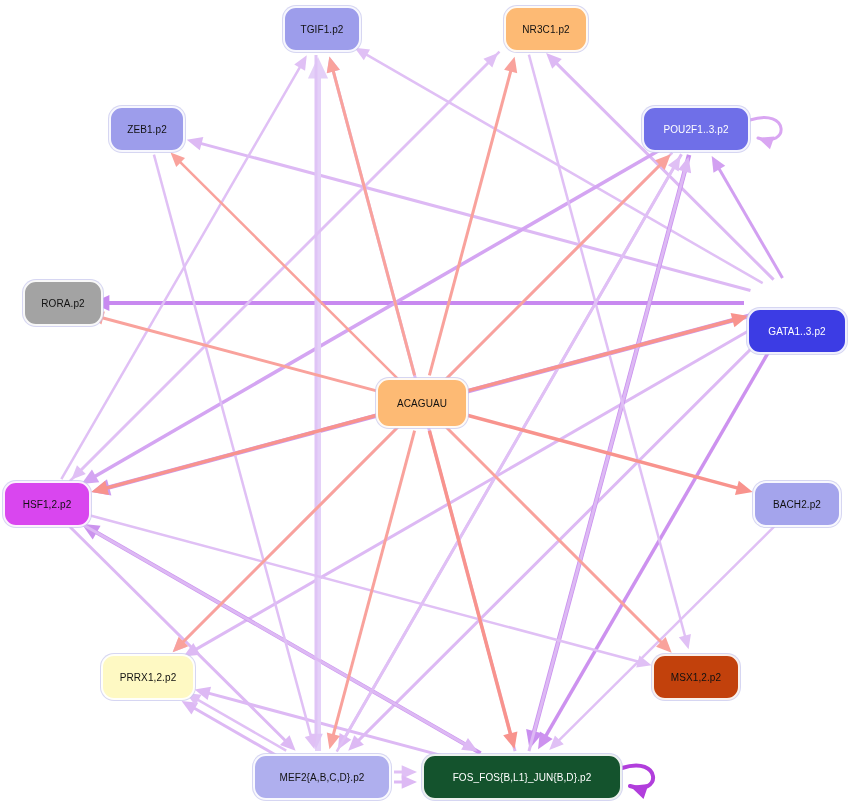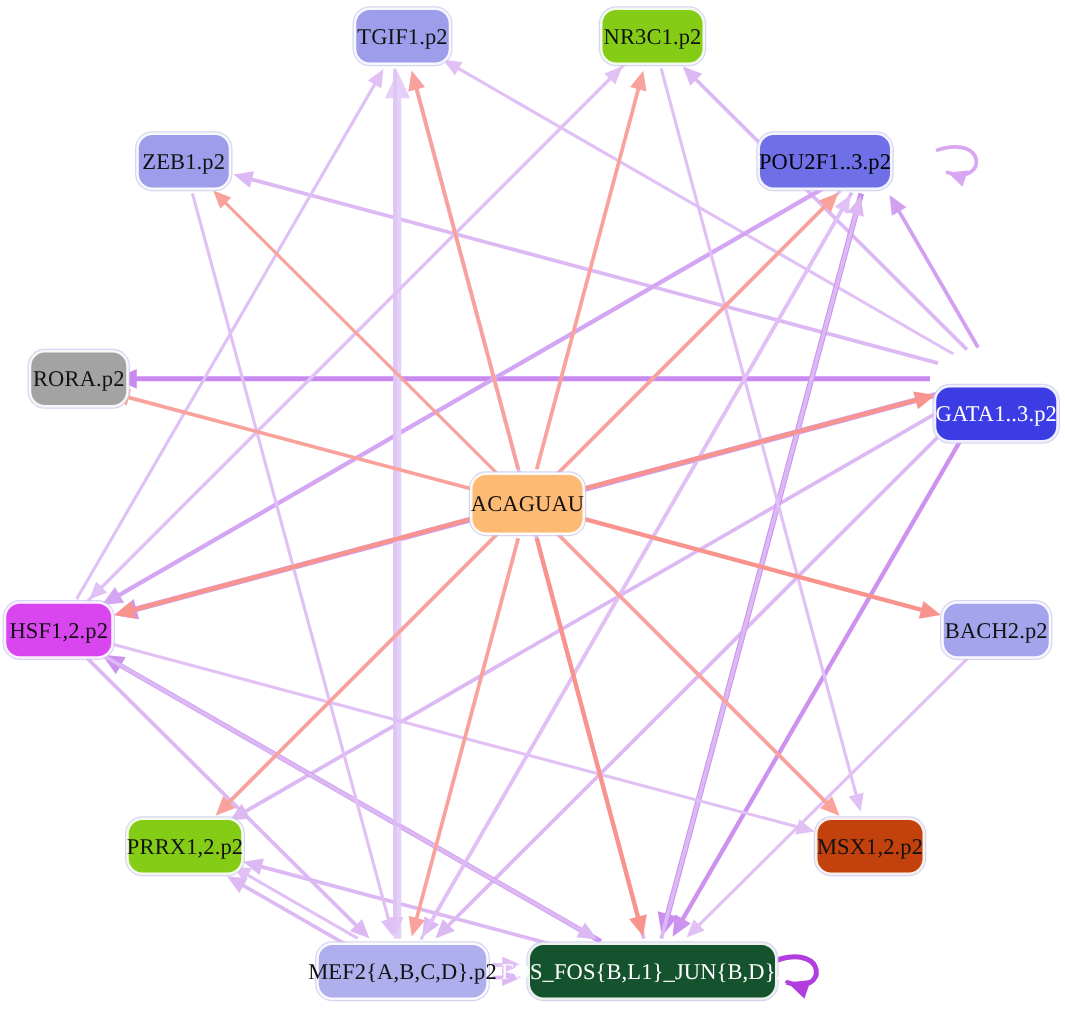--- a/index.html
+++ b/index.html
@@ -11,26 +11,25 @@
     font-family:"Liberation Sans", sans-serif;
   }
   #edge-layer{position:absolute;left:0;top:0;}
   .node{
     position:absolute;
     transform:translate(-50%,-50%);
     display:flex;align-items:center;justify-content:center;
     border-radius:13px;
     border:2px solid rgba(255,255,255,0.92);
     box-shadow:0 0 0 1px rgba(196,196,236,0.7);
-    font-size:18px;
+    font-size:10px;
     letter-spacing:0.1px;
     white-space:nowrap;
     cursor:pointer;
     z-index:2;
-    font-family:Liberation Serif, serif;
   }
 </style>
 </head>
 <body>
 
 <div id="stage">
   <svg id="edge-layer" width="852" height="808" viewBox="0 0 852 808">
       <g>
         <line x1="744" y1="303" x2="107.4" y2="303" stroke="#C889F0" stroke-width="4"></line>
         <polygon points="92,303 109.4,310.9 109.4,295.1" fill="#C889F0"></polygon>
@@ -215,26 +214,26 @@
         <path d="M 750 120 C 790 107, 790 149, 758 138" fill="none" stroke="#D9A6F2" stroke-width="3" stroke-linecap="round"></path>
         <polygon points="758,138 774.3958414154481,136.44552765239263 769.9747565636978,149.3068654029388" fill="#D9A6F2"></polygon>
       </g>
       <g>
         <path d="M 622 768 C 662 755, 662 797, 630 786" fill="none" stroke="#B13EDC" stroke-width="4" stroke-linecap="round"></path>
         <polygon points="630,786 648.64480235942,784.0554319301793 643.5085420169455,798.9972801991962" fill="#B13EDC"></polygon>
       </g>
     </svg>
   <div id="node-layer">
       <div class="node" style="left: 322px; top: 29px; width: 74px; height: 42px; background: rgb(157, 157, 235); color: rgb(17, 17, 17);">TGIF1.p2</div>
-      <div class="node" style="left: 522px; top: 29px; width: 80px; height: 42px; background: #84cc16; color: rgb(17, 17, 17);">NR3C1.p2</div>
+      <div class="node" style="left: 546px; top: 29px; width: 80px; height: 42px; background: #fdba74; color: rgb(17, 17, 17);">NR3C1.p2</div>
       <div class="node" style="left: 147px; top: 129px; width: 72px; height: 42px; background: rgb(157, 157, 235); color: rgb(17, 17, 17); text-align: right;">ZEB1.p2</div>
-      <div class="node" style="left: 660px; top: 129px; width: 104px; height: 42px; background: rgb(111, 111, 232); color: #000000;">POU2F1..3.p2</div>
+      <div class="node" style="left: 696px; top: 129px; width: 104px; height: 42px; background: rgb(111, 111, 232); color: #ffffff;">POU2F1..3.p2</div>
       <div class="node" style="left: 63px; top: 303px; width: 76px; height: 42px; background: #a3a3a3; color: rgb(17, 17, 17);">RORA.p2</div>
       <div class="node" style="left: 797px; top: 303px; width: 96px; height: 42px; background: rgb(60, 60, 228); color: rgb(255, 255, 255); margin-top: 28px;">GATA1..3.p2</div>
       <div class="node" style="left: 422px; top: 403px; width: 88px; height: 46px; background: #fdba74; color: rgb(17, 17, 17);">ACAGUAU</div>
       <div class="node" style="left: 47px; top: 504px; width: 84px; height: 42px; background: #d946ef; color: rgb(17, 17, 17);">HSF1,2.p2</div>
       <div class="node" style="left: 797px; top: 504px; width: 84px; height: 42px; background: rgb(164, 164, 236); color: rgb(17, 17, 17);">BACH2.p2</div>
-      <div class="node" style="left: 148px; top: 677px; width: 90px; height: 42px; background: #84cc16; color: rgb(17, 17, 17);">PRRX1,2.p2</div>
+      <div class="node" style="left: 148px; top: 677px; width: 90px; height: 42px; background: #fef9c3; color: rgb(17, 17, 17);">PRRX1,2.p2</div>
       <div class="node" style="left: 696px; top: 677px; width: 84px; height: 42px; background: #c2410c; color: rgb(17, 17, 17);">MSX1,2.p2</div>
       <div class="node" style="left: 322px; top: 777px; width: 134px; height: 42px; background: rgb(175, 175, 238); color: rgb(17, 17, 17); text-align: center;">MEF2{A,B,C,D}.p2</div>
       <div class="node" style="left: 522px; top: 777px; width: 196px; height: 42px; background: #14532d; color: rgb(255, 255, 255);">FOS_FOS{B,L1}_JUN{B,D}.p2</div>
     </div>
 </div>
 
 </body></html>

